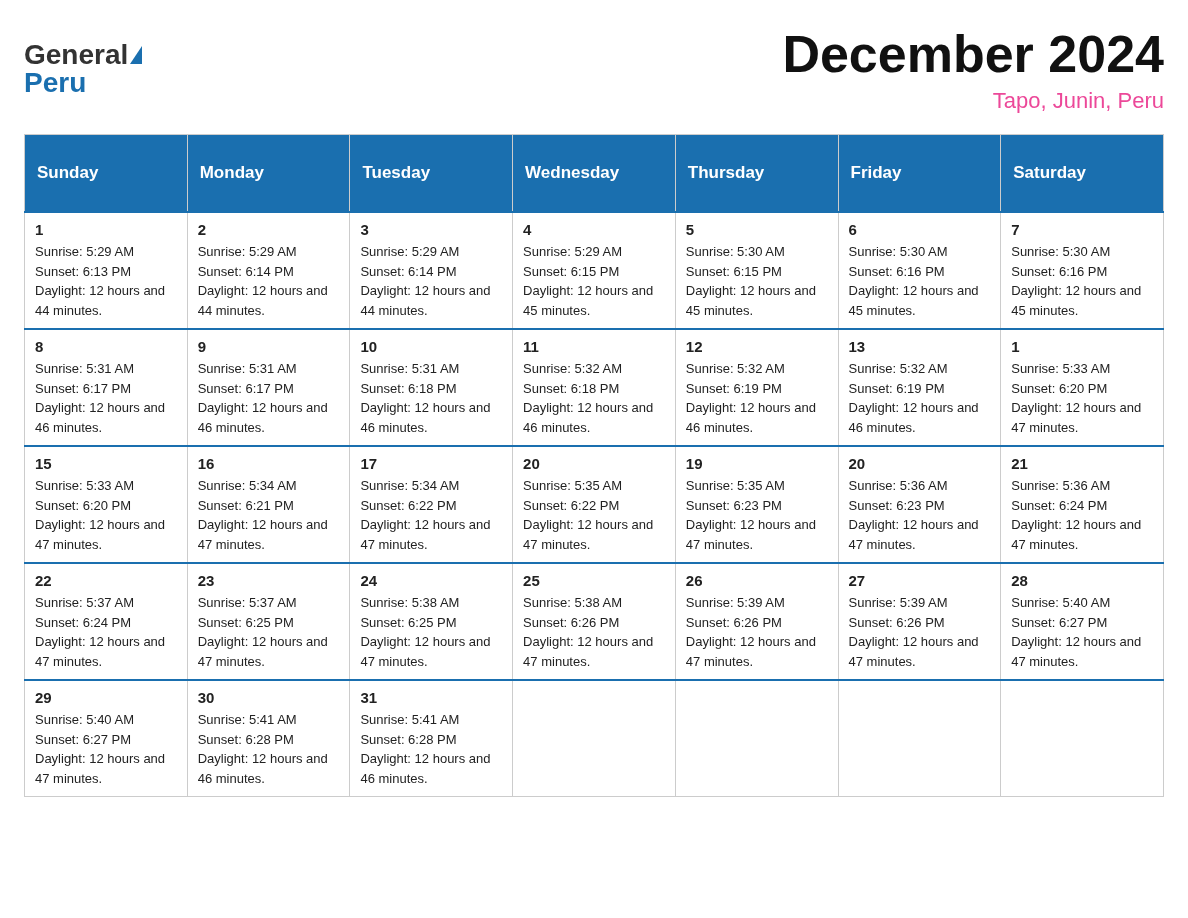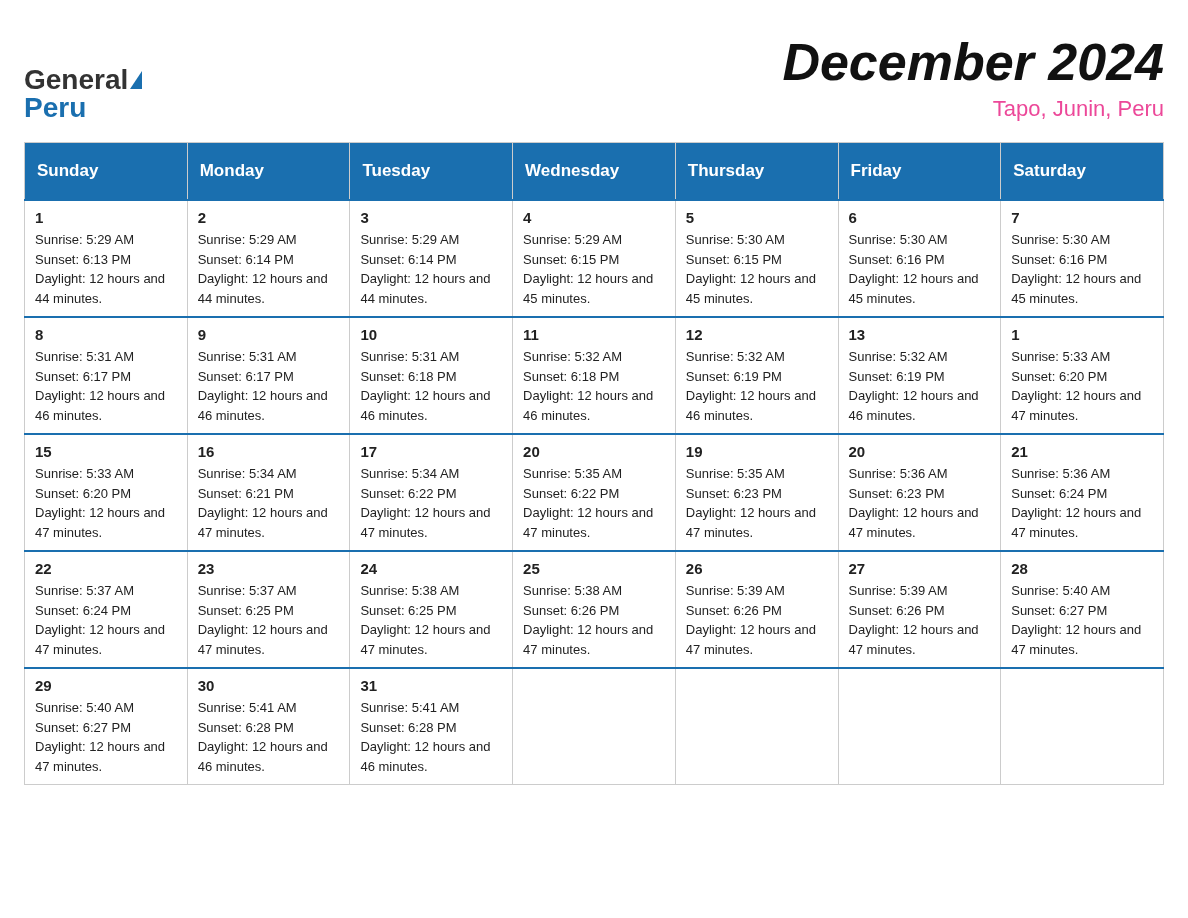--- a/index.html
+++ b/index.html
@@ -6,23 +6,22 @@
     body {
       font-family: Arial, sans-serif;
       background: #fff;
       padding: 24px;
       width: 1188px;
       min-height: 918px;
     }
     .header {
       display: flex;
       justify-content: space-between;
-      align-items: flex-end;
+      align-items: center;
       margin-bottom: 20px;
-      margin-top: 8px;
     }
     .logo {
       display: flex;
       flex-direction: column;
       align-items: flex-start;
     }
     .logo-general {
       font-size: 28px;
       font-weight: bold;
       color: #333;
@@ -43,37 +42,36 @@
       margin-left: 2px;
       vertical-align: middle;
     }
     .title-block {
       text-align: right;
     }
     .month-title {
       font-size: 52px;
       font-weight: bold;
       color: #111;
-      font-style: italic;
     }
     .location-title {
       font-size: 22px;
       color: #ec4899;
       margin-top: 4px;
     }
     table {
       width: 100%;
       border-collapse: collapse;
     }
     thead tr th {
       background-color: #1a6faf;
       color: #fff;
       font-size: 17px;
       font-weight: bold;
-      padding: 18px 12px;
+      padding: 28px 12px;
       text-align: left;
       border: 1px solid #ccc;
     }
     tbody tr td {
       vertical-align: top;
       padding: 8px 10px;
       border: 1px solid #ccc;
       font-size: 13.5px;
       color: #222;
       min-height: 90px;

